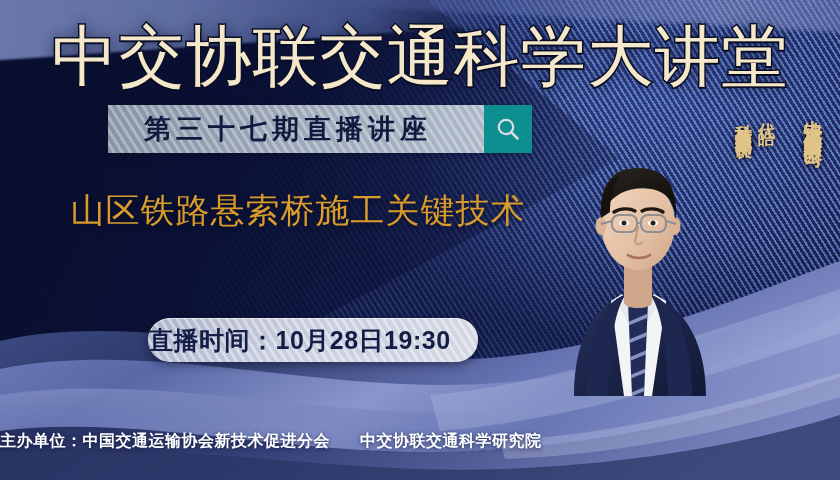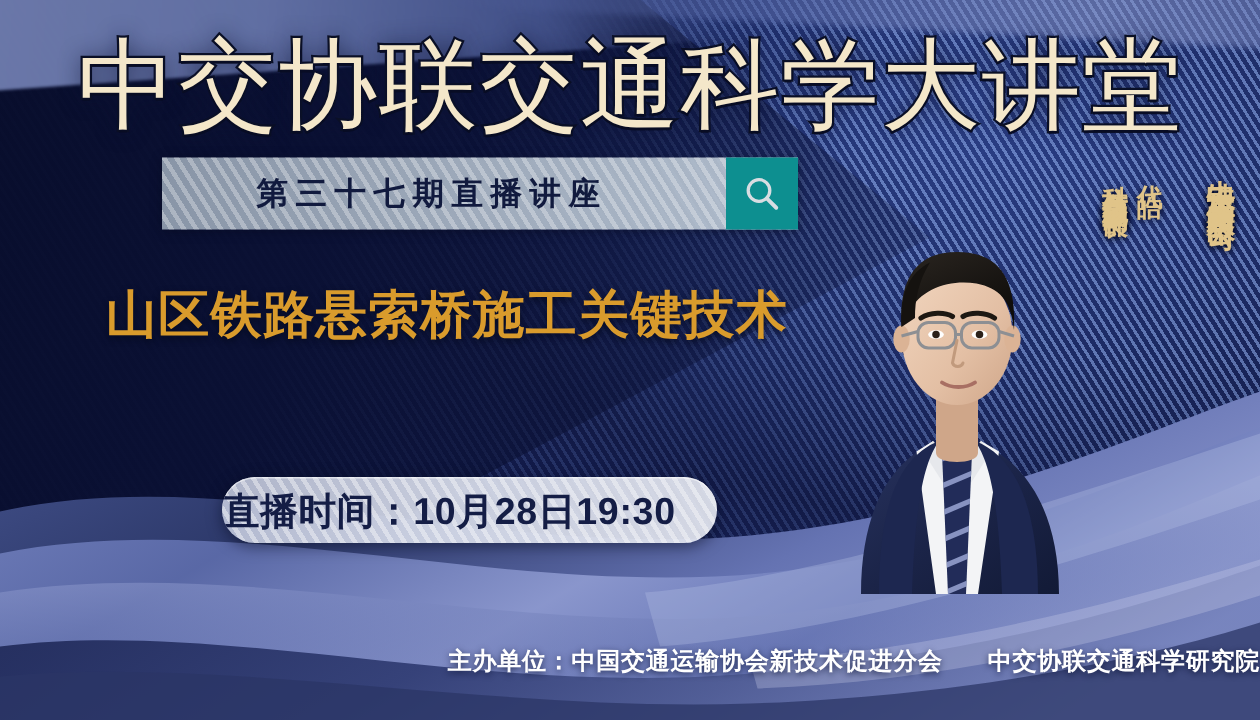--- a/index.html
+++ b/index.html
@@ -133,21 +133,21 @@
       rgba(255,255,255,0.30) 7px
     );
     pointer-events: none;
   }
   .episode-text {
     flex: 1;
     display: flex;
     align-items: center;
     justify-content: center;
     padding-right: 16px;
-    font-size: 21px;
+    font-size: 27px;
     font-weight: 600;
     letter-spacing: 5px;
     color: #111a3e;
     position: relative;
     z-index: 2;
     text-align: right;
   }
   .search-box {
     position: relative;
     z-index: 2;
@@ -161,21 +161,21 @@
 
   
   .lecture-title {
     position: absolute;
     left: 34px;
     top: 188px;
     width: 528px;
     text-align: center;
     font-size: 34px;
     line-height: 44px;
-    font-weight: 700;
+    font-weight: 400;
     letter-spacing: 1px;
     color: #d99b2c;
     text-shadow: 0 2px 5px rgba(5,9,30,0.85);
   }
 
   
   .time-pill {
     position: absolute;
     left: 148px;
     top: 318px;
@@ -241,21 +241,21 @@
     font-size: 17px;
     letter-spacing: 2px;
   }
   .vtext-person .name { letter-spacing: 5px; }
 
   
   .footer {
     position: absolute;
     left: 0; right: 0;
     bottom: 28px;
-    text-align: right;
+    text-align: left;
     font-size: 16px;
     font-weight: 700;
     color: #ffffff;
     letter-spacing: 0.5px;
     text-shadow: 0 1px 4px rgba(10,16,50,0.75);
   }
   .footer .gap { display: inline-block; width: 30px; }
 </style>
 </head>
 <body>

